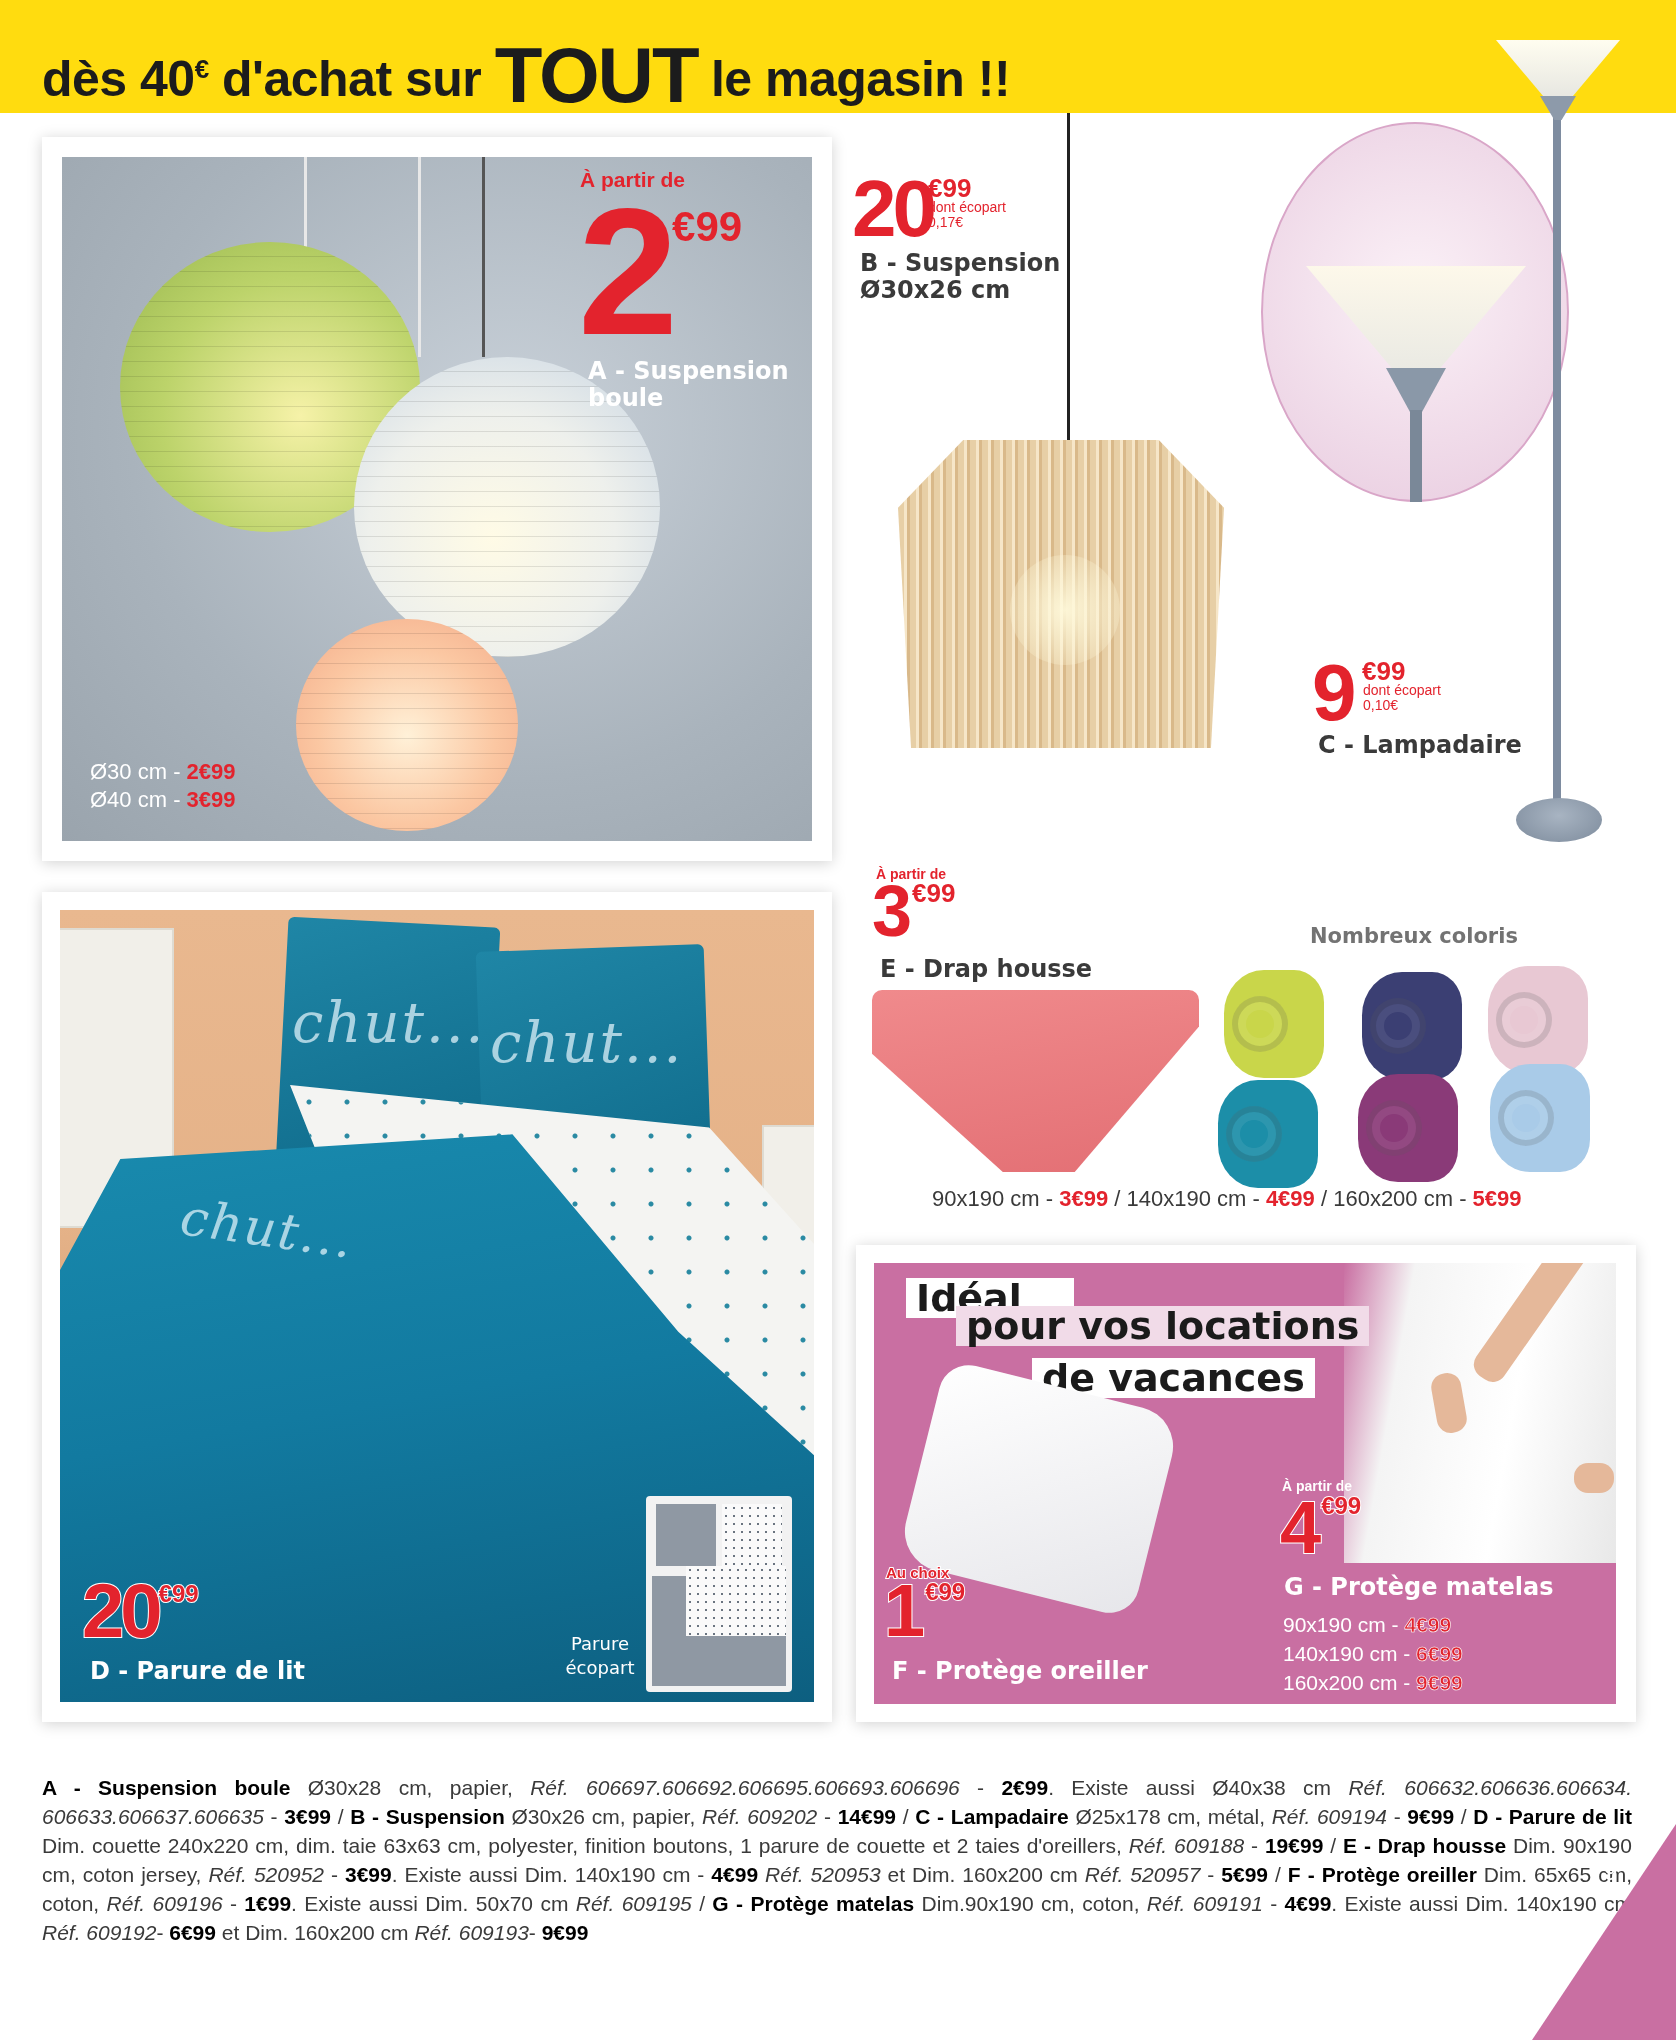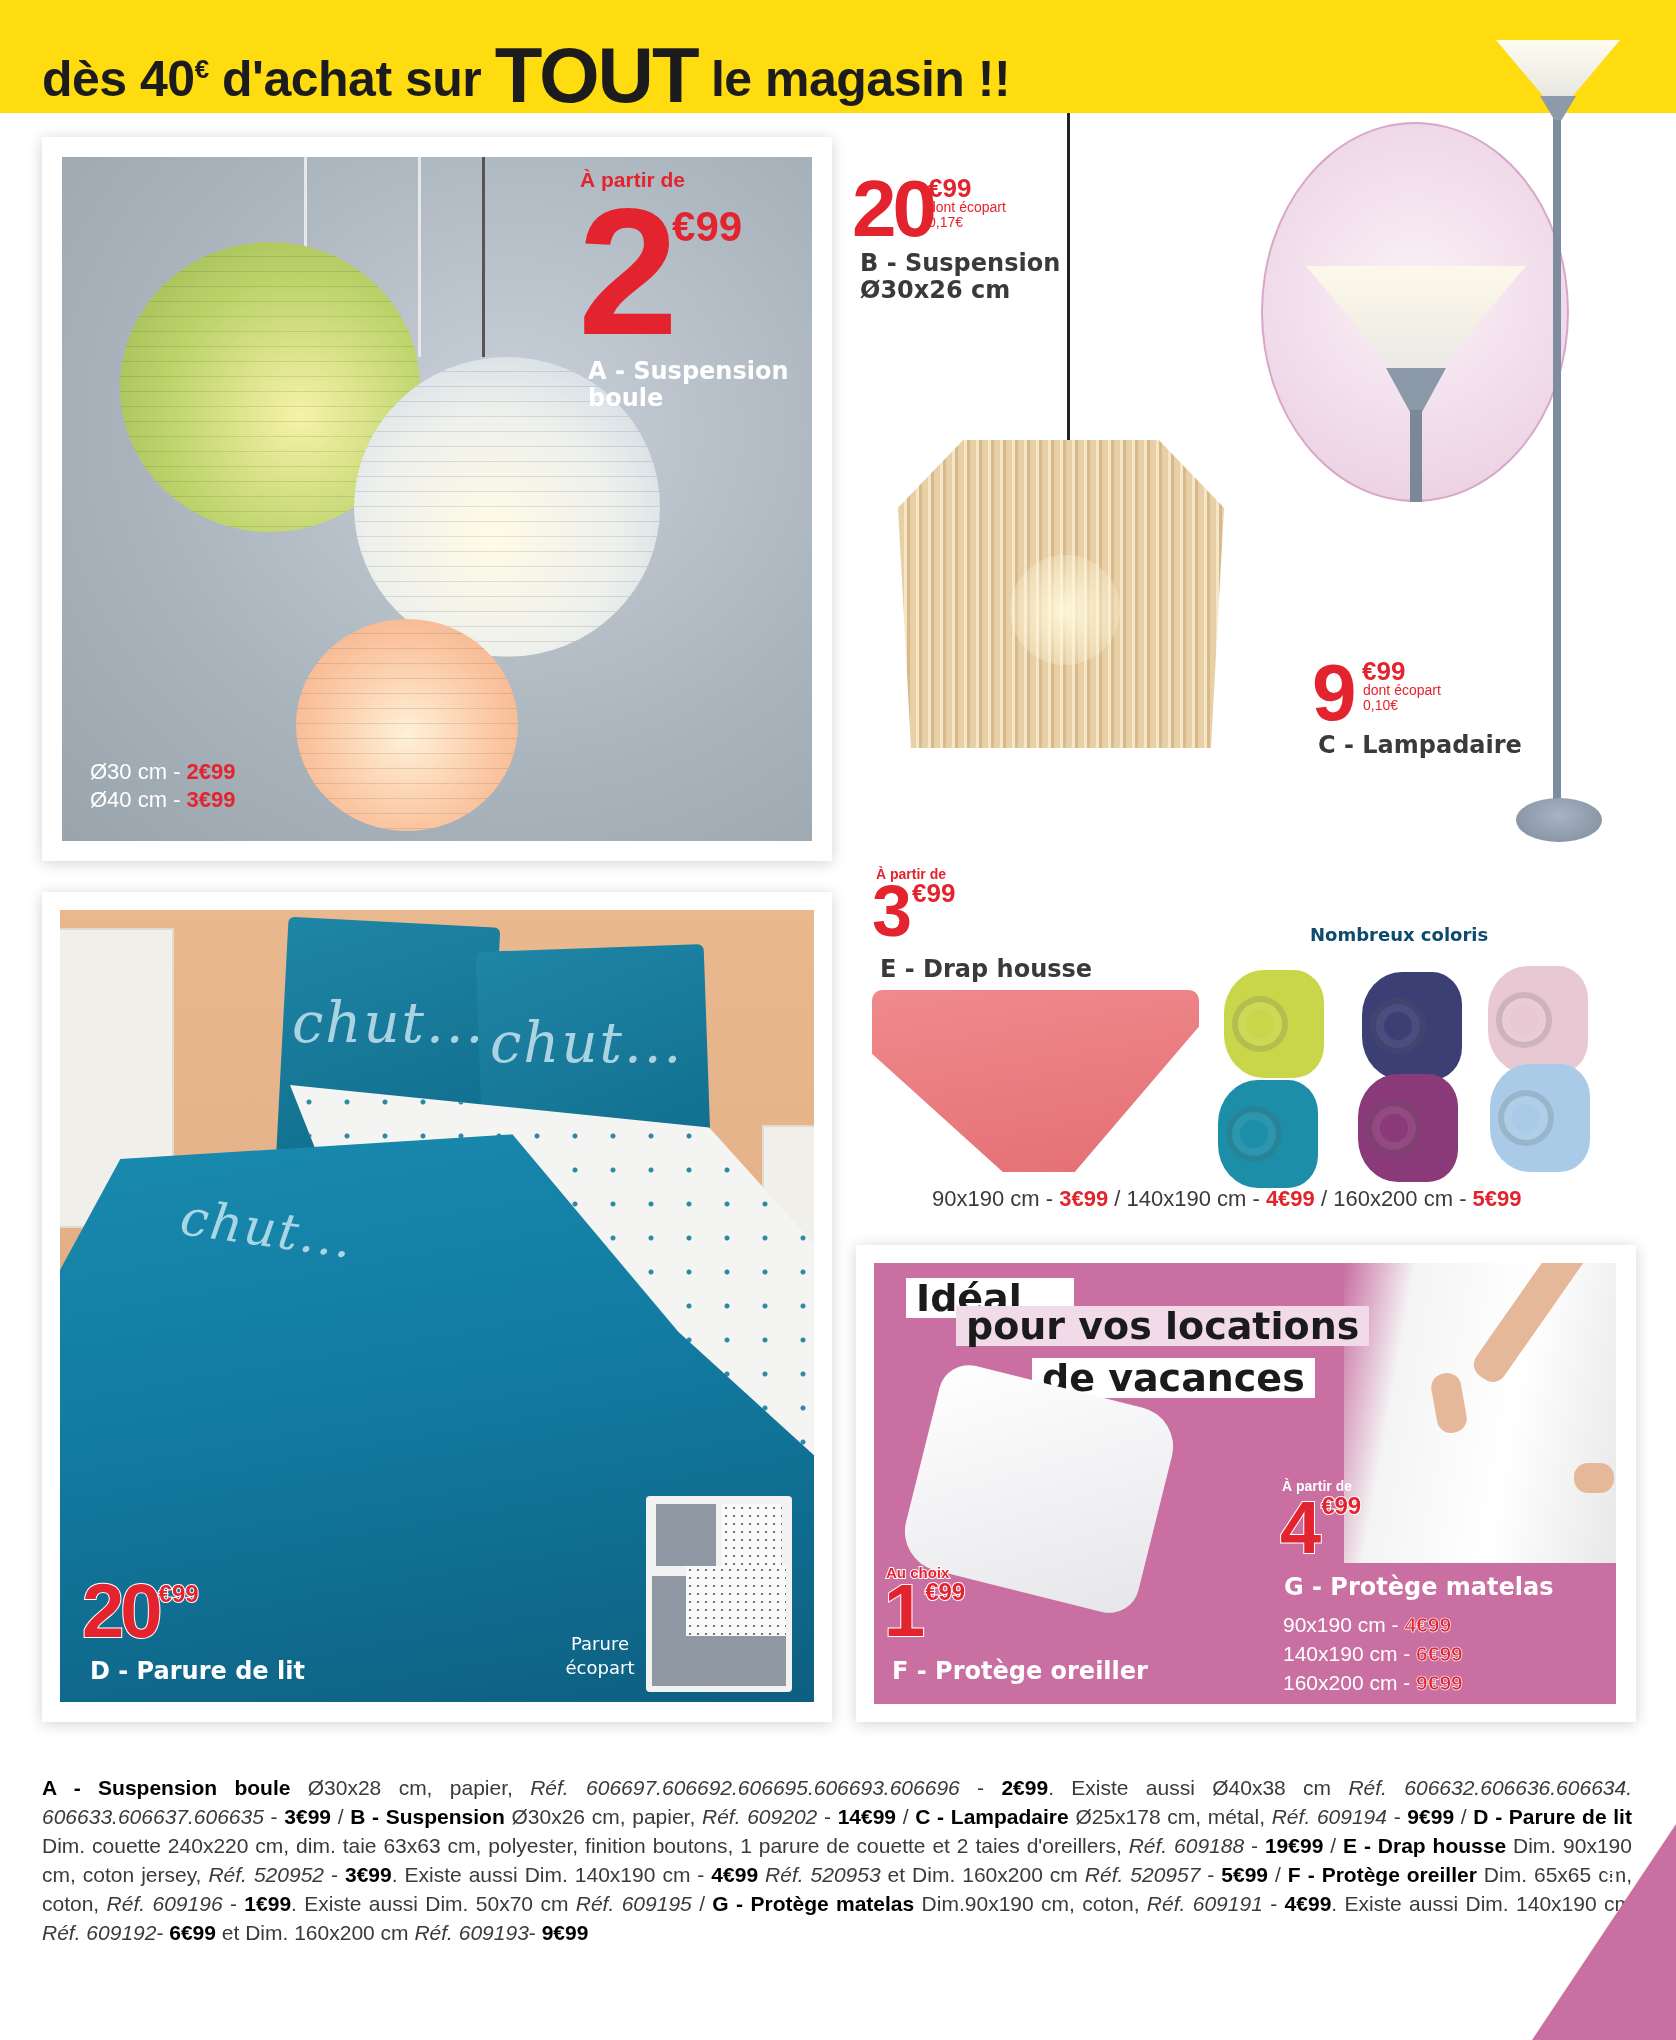--- a/index.html
+++ b/index.html
@@ -59,21 +59,21 @@
   .chut { position: absolute; font-family: "DejaVu Serif", serif; font-style: italic; color: rgba(220,240,248,0.75); font-size: 56px; letter-spacing: 2px; }
   .thumb-other { position: absolute; left: 646px; top: 1496px; width: 146px; height: 196px; background: #f2f2f2; border-radius: 4px; }
   .thumb-other .g { position: absolute; background: #8f98a3; }
   .thumb-other .w { position: absolute; background: radial-gradient(circle, #6a7480 1px, transparent 1.5px) 0 0/8px 8px, #fafafa; }
   .autre { position: absolute; left: 555px; top: 1632px; width: 90px; text-align: center; color: #fff; font-family: "DejaVu Sans", sans-serif; font-size: 18px; line-height: 24px; }
 
   
   .drap-main { position: absolute; left: 872px; top: 990px; width: 327px; height: 182px; background: linear-gradient(170deg, #f08a8c, #e36f74); clip-path: polygon(0 0, 100% 0, 100% 20%, 62% 100%, 40% 100%, 0 35%); border-radius: 10px; }
   .roll { position: absolute; width: 100px; height: 108px; border-radius: 40% 30% 30% 40%; }
   .roll::after { content: ""; position: absolute; left: 8px; top: 26px; width: 56px; height: 56px; border-radius: 50%; box-shadow: inset 0 0 0 6px rgba(0,0,0,0.12), inset 0 0 0 14px rgba(255,255,255,0.08); }
-  .coloris { position: absolute; left: 1310px; top: 924px; font-family: "DejaVu Sans", sans-serif; font-weight: 700; font-size: 18px; color: #0c4a6e; }
+  .coloris { position: absolute; left: 1310px; top: 924px; font-family: "DejaVu Sans", sans-serif; font-weight: 700; font-size: 21px; color: #737373; }
   .sizes-e { position: absolute; left: 932px; top: 1186px; font-family: "Liberation Sans", sans-serif; font-size: 22px; color: #3a3a3a; white-space: nowrap; }
   .sizes-e b { color: #e3232d; font-weight: 700; }
 
   
   #cardFG { left: 856px; top: 1245px; width: 780px; height: 477px; }
   #photoFG { left: 18px; top: 18px; width: 742px; height: 441px; background: #c96fa2; }
   .mattress { position: absolute; left: 470px; top: 0; width: 272px; height: 300px; background: linear-gradient(100deg, rgba(201,111,162,0) 0%, #f4f4f4 22%, #ffffff 60%, #e8e8e8 100%); }
   .arm { position: absolute; background: #e5b89a; border-radius: 14px; }
   .pillow-f { position: absolute; left: 918px; top: 1385px; width: 242px; height: 208px; background: linear-gradient(150deg, #ffffff, #e6e6ea); border-radius: 30px 40px 30px 40px; transform: rotate(14deg); }
   .tag { position: absolute; font-family: "DejaVu Sans", sans-serif; font-weight: 700; color: #1b1b1b; font-size: 38px; line-height: 40px; padding: 0 10px; }

